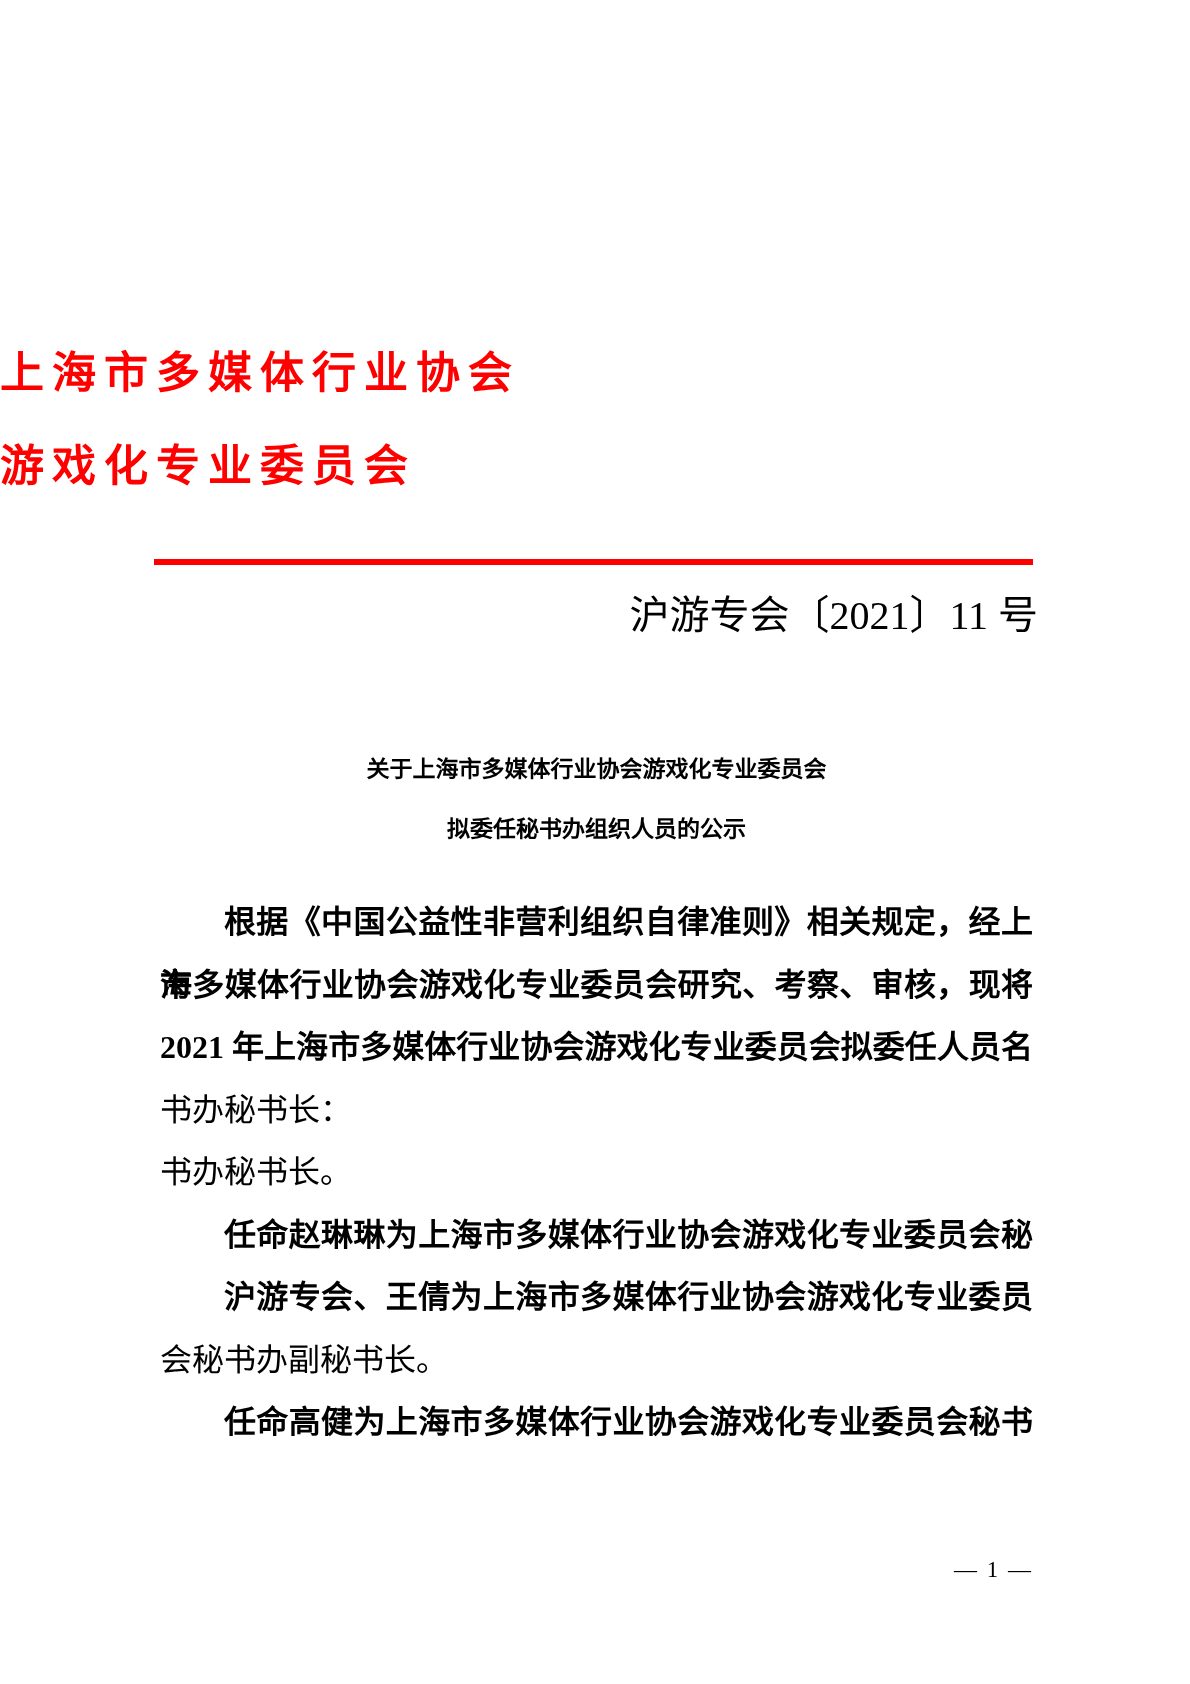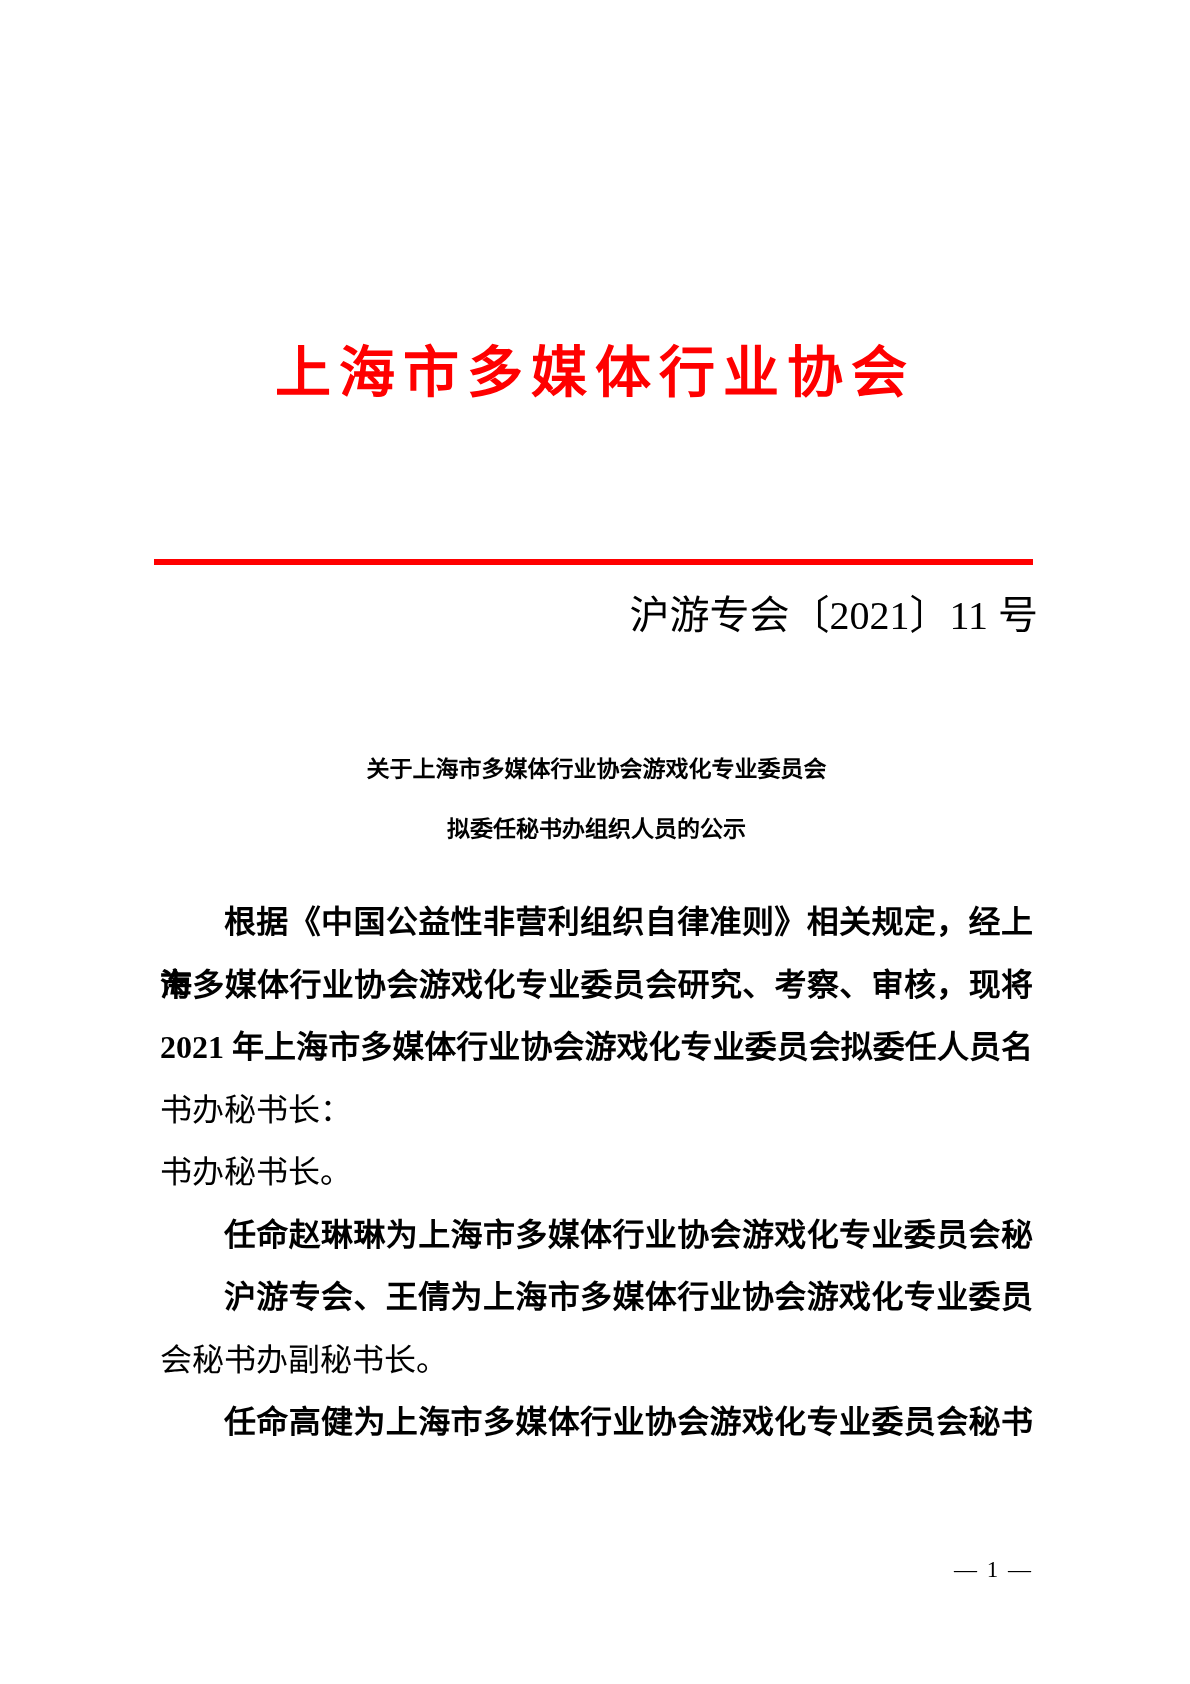--- a/index.html
+++ b/index.html
@@ -15,22 +15,21 @@
     color: #000000;
     font-family: "Liberation Serif", "DejaVu Serif", serif;
     overflow: hidden;
   }
   
   .letterhead {
     position: absolute;
     top: 327px;
     left: 0;
     width: 100%;
-    text-align: center;
-    font-size: 56px;
+    font-size: 44px;
     line-height: 93px;
     font-weight: 700;
     letter-spacing: 8px;
   }
   
   .red-rule {
     position: absolute;
     top: 559px;
     left: 154px;
     width: 879px;
@@ -92,20 +91,21 @@
     letter-spacing: 2px;
   }
 </style>
 </head>
 <body>
 
 <div class="page">
 
   <header class="letterhead" style="color: rgb(255, 0, 0);">
     <div>上海市多媒体行业协会</div>
+    <div>游戏化专业委员会</div>
   </header>
 
   <div class="red-rule" style="background: rgb(255, 0, 0);"></div>
 
   <div class="doc-number">沪游专会〔2021〕11 号</div>
 
   <div class="notice-title">
     <div>关于上海市多媒体行业协会游戏化专业委员会</div>
     <div>拟委任秘书办组织人员的公示</div>
   </div>

